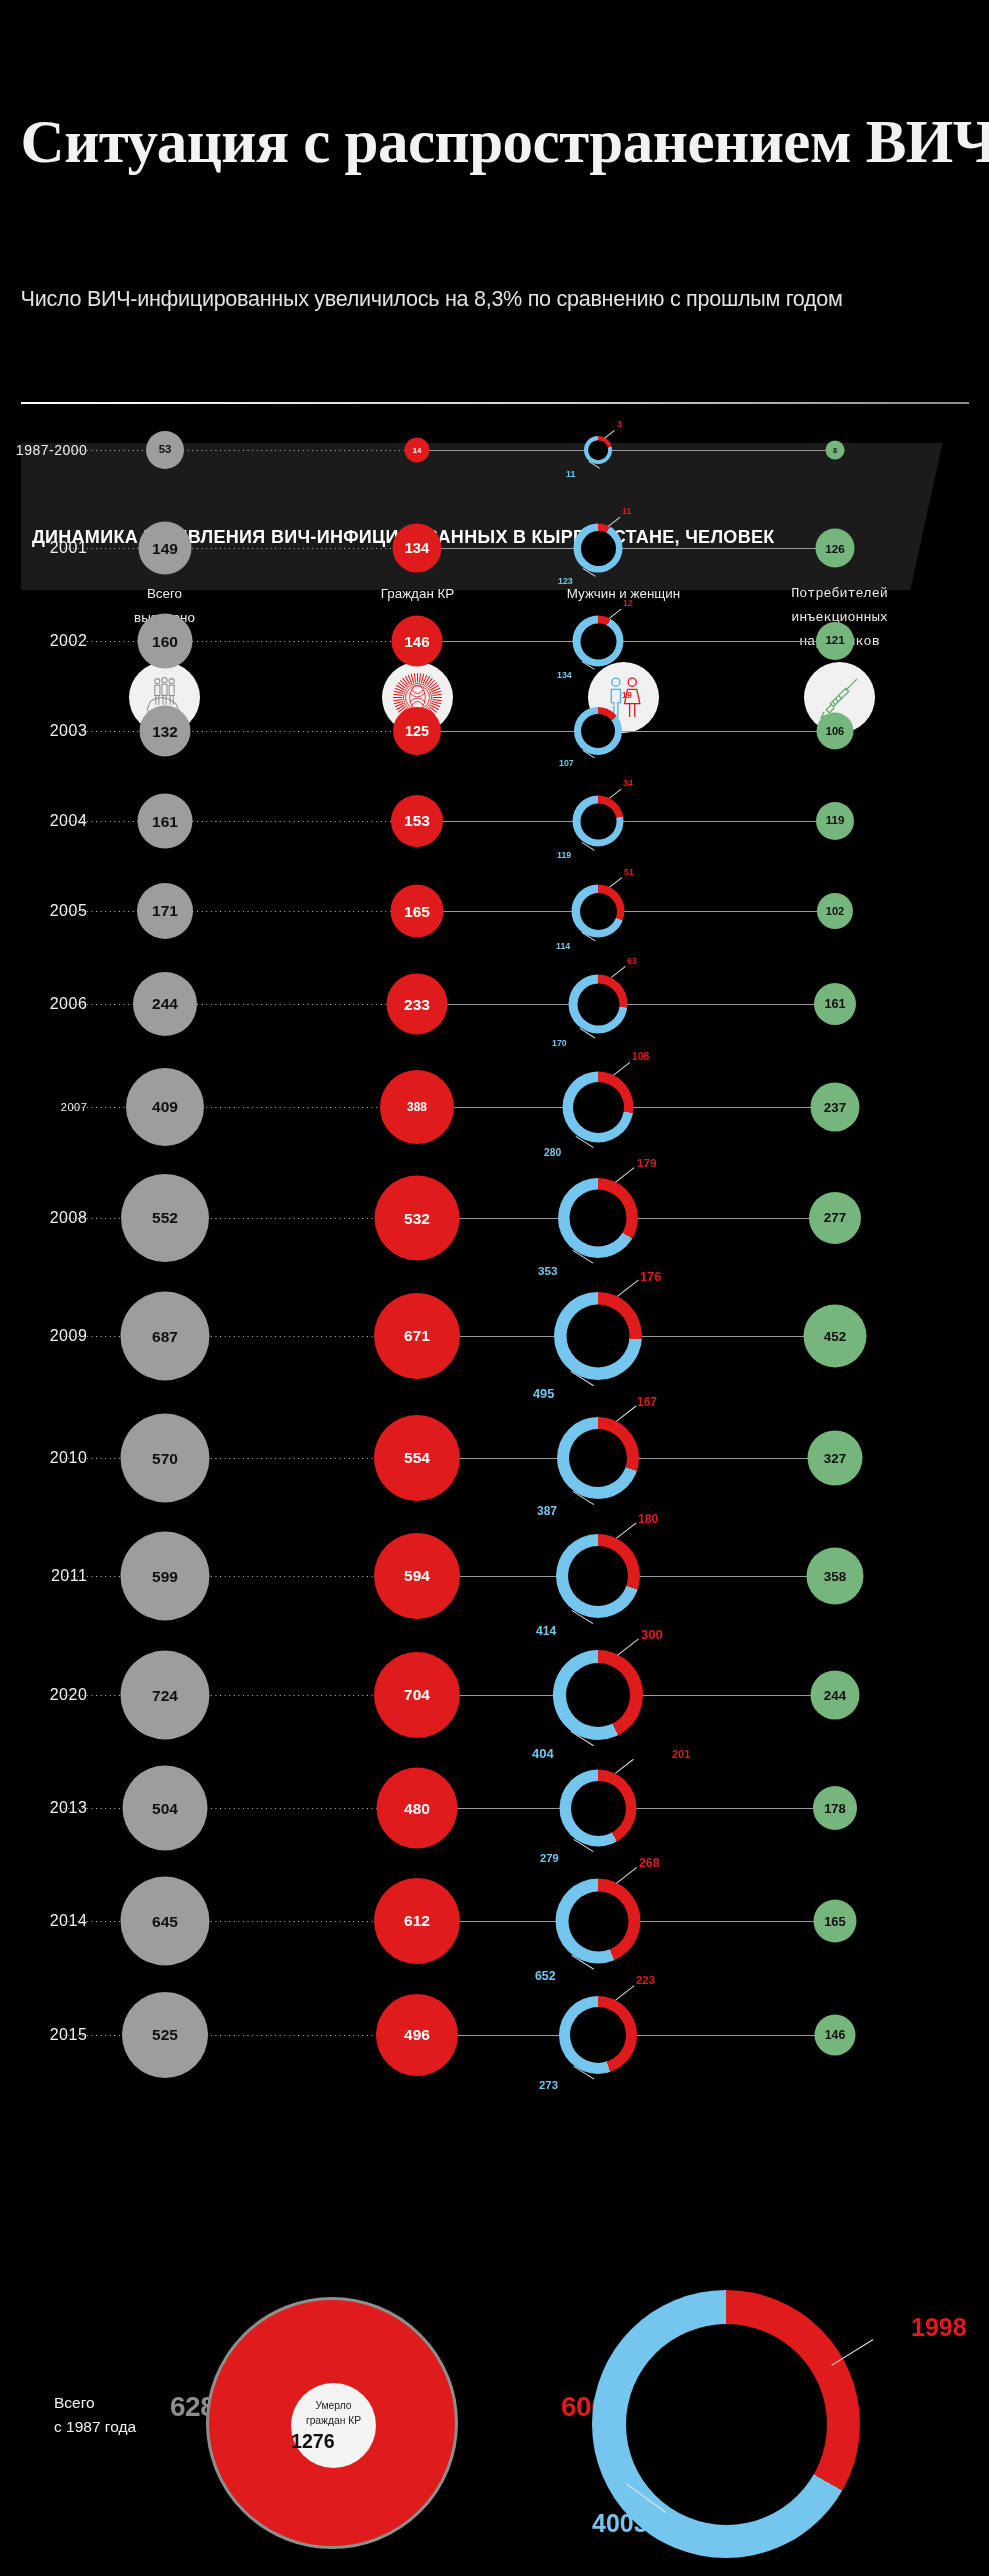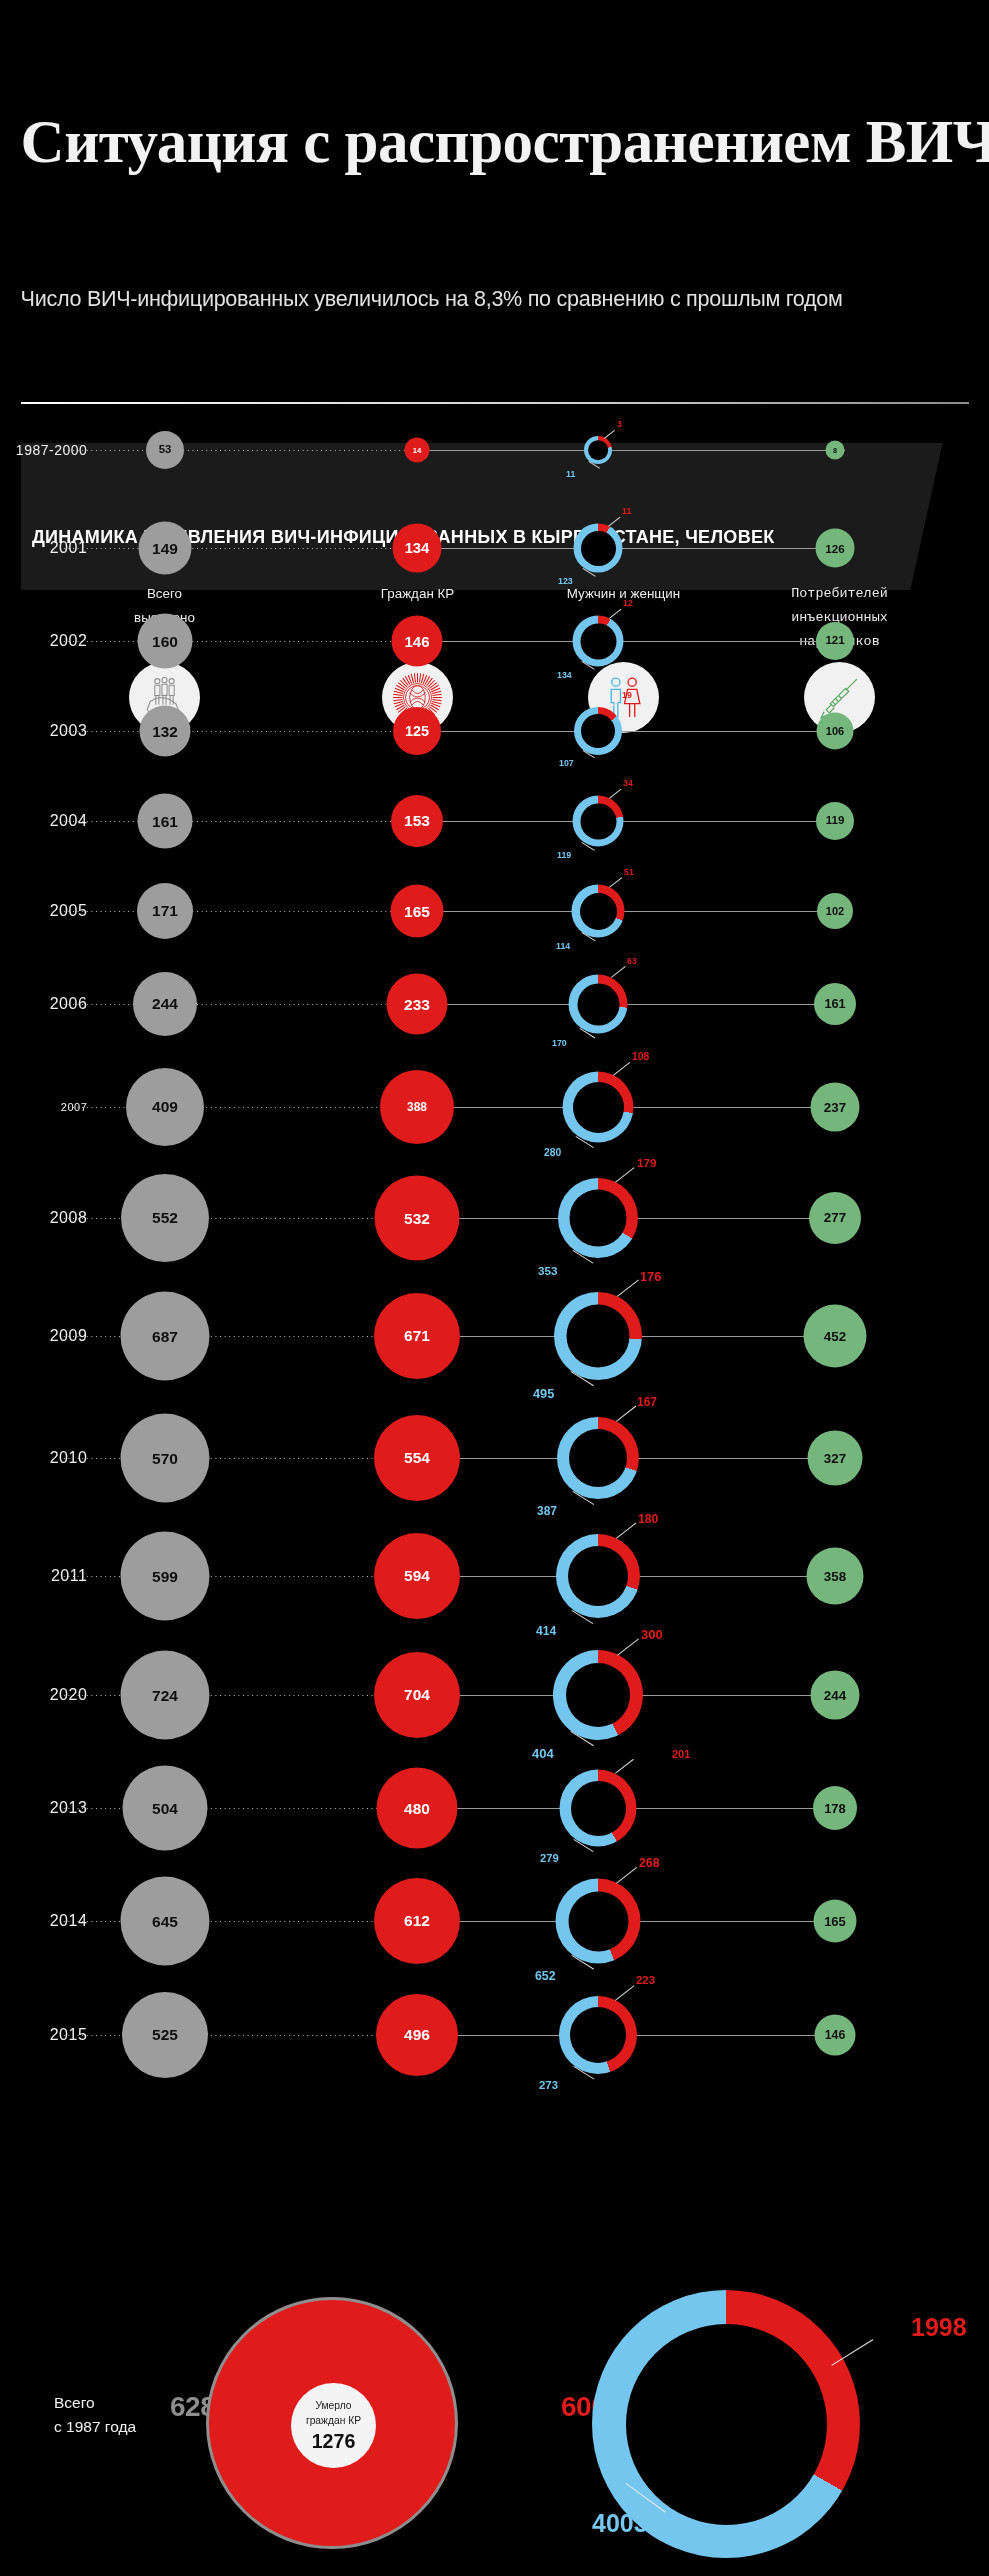--- a/index.html
+++ b/index.html
@@ -93,21 +93,21 @@
     position:absolute;left:561px;top:155px;font-size:28px;font-weight:bold;
     color:#e01b1b;font-stretch:condensed;letter-spacing:-0.5px;
   }
   #sum-outer{
     position:absolute;left:206px;top:61px;width:252px;height:252px;border-radius:50%;
     background:#e01b1b;border:3.6px solid #8e8e8e;
   }
   #sum-inner{
     position:absolute;left:291px;top:147px;width:85px;height:85px;border-radius:50%;
     background:#f4f4f4;color:#101010;
-    display:flex;flex-direction:column;align-items:center;justify-content:center;
+    display:flex;flex-direction:column;justify-content:center;
   }
   #sum-inner .cap{font-size:10.3px;line-height:1.5;text-align:center;color:#222;}
   #sum-inner .num{font-size:19.6px;font-weight:bold;font-stretch:condensed;margin-top:2.1px;}
   #gender-donut{position:absolute;left:592px;top:54px;width:268px;height:268px;border-radius:50%;}
   #gender-hole{position:absolute;left:626px;top:88px;width:201px;height:201px;
     border-radius:50%;background:#000;}
   #gender-f-label{position:absolute;left:872px;top:77px;font-size:25px;font-weight:bold;
     color:#e01b1b;font-stretch:condensed;margin-left:39px;}
   #gender-m-label{position:absolute;left:592px;top:273px;font-size:25px;font-weight:bold;
     color:#74c6ee;font-stretch:condensed;}

